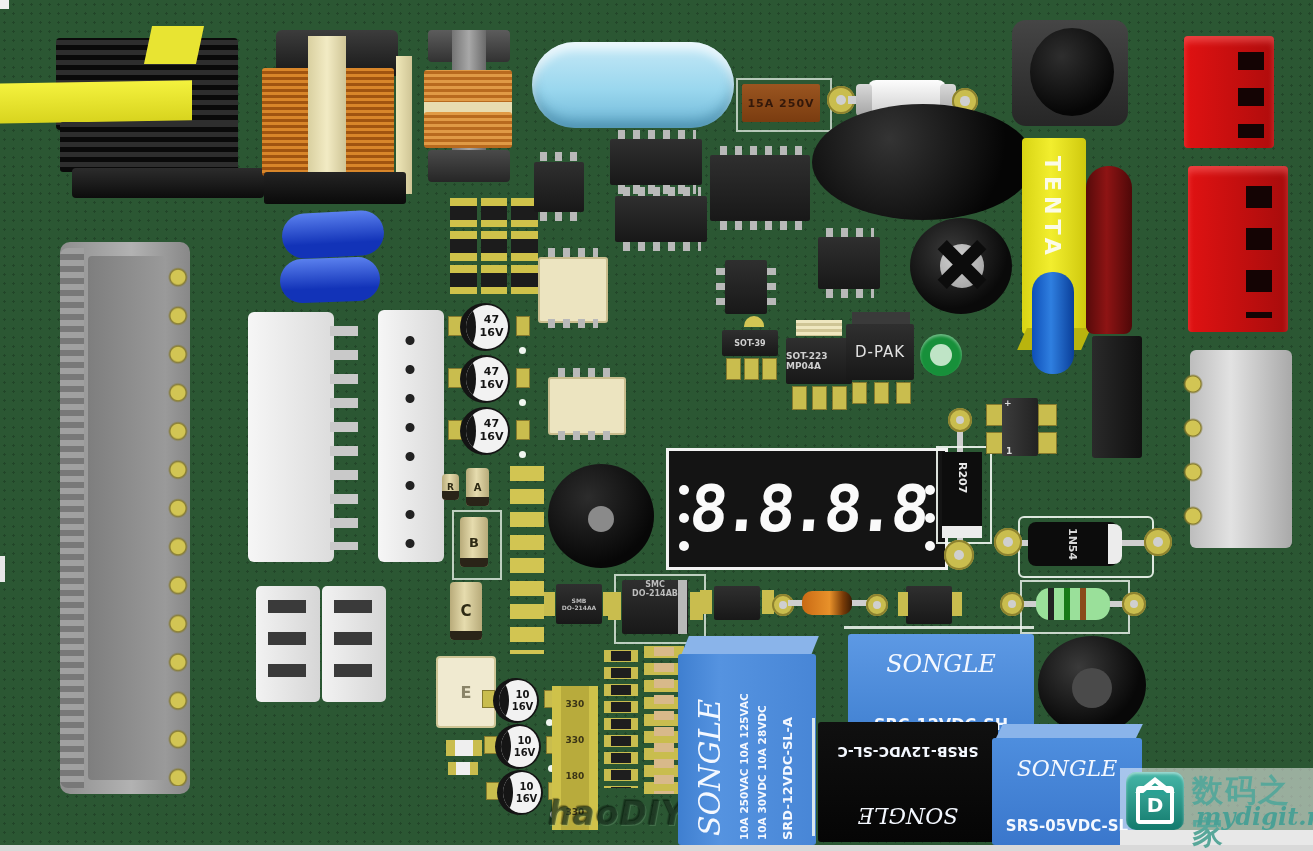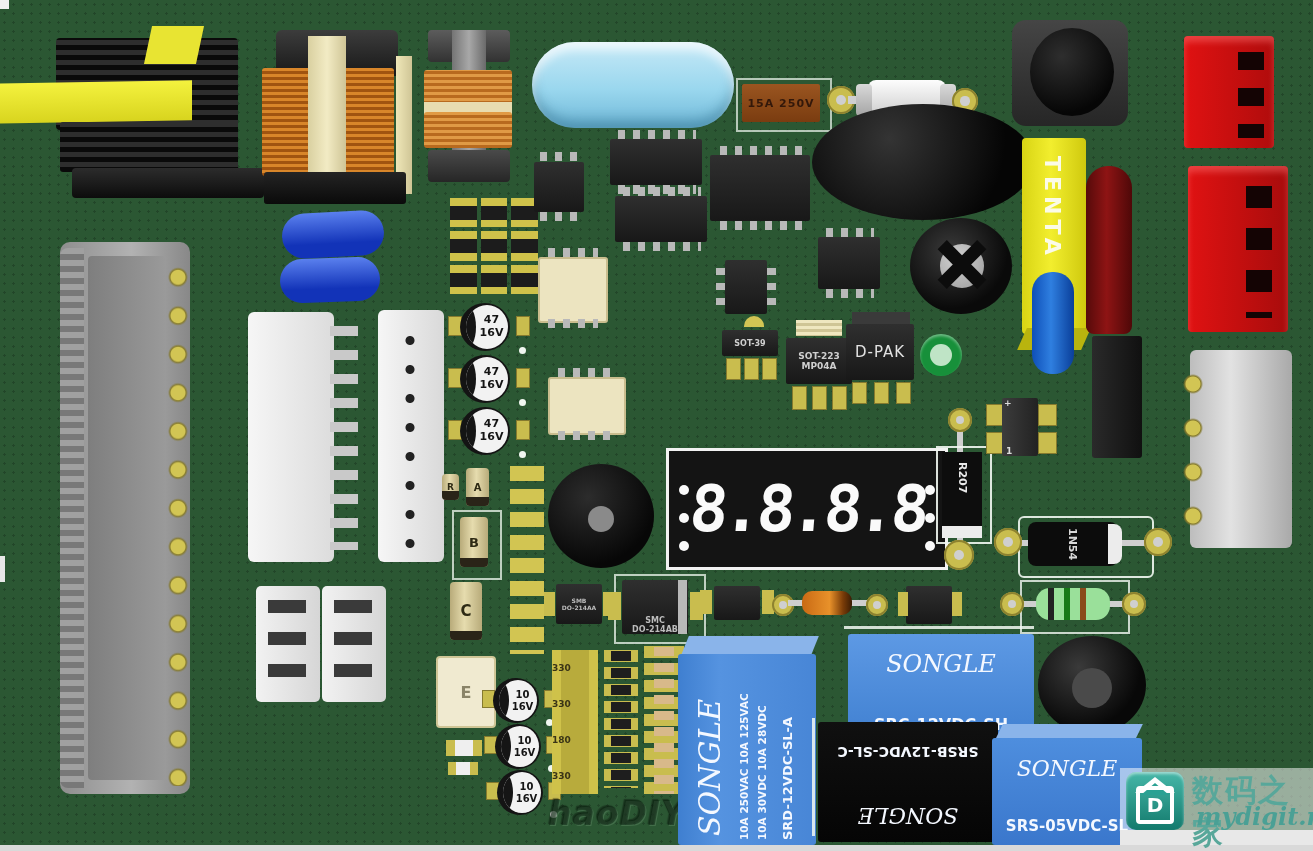--- a/index.html
+++ b/index.html
@@ -57,21 +57,21 @@
   #wm-logo .dbox{position:relative;width:30px;height:30px;margin-bottom:6px;border:4px solid #fff;border-radius:4px;
            display:flex;align-items:center;justify-content:center;font:700 20px "DejaVu Sans",sans-serif;color:#fff;}
   #wm-cn{font:700 31px "DejaVu Sans",sans-serif;color:#58a79a;letter-spacing:2px;}
   #wm-en{font:700 italic 24px "DejaVu Serif",serif;color:#4aa095;}
   
   .rescolA{background-image:repeating-linear-gradient(180deg,#d2c552 0 15px,transparent 15px 23px);}
   .rescolB{background-image:repeating-linear-gradient(180deg,transparent 0 2px,#c9bd4e 2px 14px,transparent 14px 17px);}
   .trncol{background-image:repeating-linear-gradient(180deg,transparent 0 3px,#1e1e1e 3px 13px,transparent 13px 17px);}
   .tancol{background-image:repeating-linear-gradient(180deg,transparent 0 3px,#d8b98a 3px 12px,transparent 12px 16px);}
   .rescode{position:absolute;width:46px;height:36px;background:linear-gradient(90deg,#cfc24a 0 9px,#b8ab3c 9px 37px,#cfc24a 37px 46px);
-           display:flex;align-items:center;justify-content:flex-start;font:700 9px "DejaVu Sans",sans-serif;color:#3a3416;}
+           display:flex;align-items:center;justify-content:center;font:700 9px "DejaVu Sans",sans-serif;color:#3a3416;margin-top:36px;}
   .rsq{background:repeating-linear-gradient(180deg,#140404 0 18px,transparent 18px 36px);}
   .rsq2{background:repeating-linear-gradient(180deg,#140404 0 22px,transparent 22px 42px);}
   .pcol{background-image:radial-gradient(circle 9px at 50% 50%,#d2c554 0 7px,#857a2e 8px,transparent 10px);
         background-size:100% 38.5px;}
   .pcol2{background-image:radial-gradient(circle 9px at 50% 50%,#d2c554 0 7px,#857a2e 8px,transparent 10px);
         background-size:100% 44px;}
   .holecol{background-image:radial-gradient(circle 5px at 50% 50%,#222 0 4px,transparent 5px);background-size:100% 29px;}
   .slotcol{background-image:repeating-linear-gradient(180deg,#3a3a3a 0 13px,transparent 13px 32px);}
   .melf{background:linear-gradient(90deg,#b8ab7a,#e6dcae 45%,#b8ab7a);border-radius:4px;display:flex;align-items:center;
         justify-content:center;font:700 13px "DejaVu Sans",sans-serif;color:#2e2a14;}
@@ -243,21 +243,21 @@
 
   <div class="c" style="left:744px;top:316px;width:20px;height:11px;border-radius:10px 10px 0 0;background:#d2c554"></div>
   <div class="c soic" style="left:722px;top:330px;width:56px;height:26px;display:flex;align-items:center;justify-content:center">
     <span style="font:700 8px 'DejaVu Sans',sans-serif;color:#cfcfcf">SOT-39</span>
   </div>
   <div class="pad c" style="left:726px;top:358px;width:13px;height:20px"></div>
   <div class="pad c" style="left:744px;top:358px;width:13px;height:20px"></div>
   <div class="pad c" style="left:762px;top:358px;width:13px;height:20px"></div>
 
   <div class="c" style="left:796px;top:320px;width:46px;height:16px;background:repeating-linear-gradient(180deg,#efe7c0 0 3px,#cfc596 3px 6px)"></div>
-  <div class="c soic" style="left:786px;top:338px;width:66px;height:46px;display:flex;flex-direction:column;align-items:center;justify-content:center">
+  <div class="c soic" style="left:786px;top:338px;width:66px;height:46px;display:flex;flex-direction:column;align-items:flex-start;justify-content:center">
     <span style="font:700 9px 'DejaVu Sans',sans-serif;color:#cfcfcf">SOT-223</span>
     <span style="font:700 9px 'DejaVu Sans',sans-serif;color:#cfcfcf">MP04A</span>
   </div>
   <div class="pad c" style="left:792px;top:386px;width:13px;height:22px"></div>
   <div class="pad c" style="left:812px;top:386px;width:13px;height:22px"></div>
   <div class="pad c" style="left:832px;top:386px;width:13px;height:22px"></div>
 
   <div class="c" style="left:852px;top:312px;width:58px;height:12px;background:#3a3a3a"></div>
   <div class="c soic" style="left:846px;top:324px;width:68px;height:56px;display:flex;align-items:center;justify-content:center">
     <span style="font:400 15px 'DejaVu Sans',sans-serif;color:#e2e2e2;letter-spacing:1px">D-PAK</span>
@@ -290,21 +290,21 @@
 
   <div class="c" style="left:544px;top:592px;width:11px;height:24px;background:#c9bd4e"></div>
   <div class="c soic" style="left:556px;top:584px;width:46px;height:40px;display:flex;flex-direction:column;align-items:center;justify-content:center">
     <span style="font:700 6px 'DejaVu Sans',sans-serif;color:#bdbdbd">SMB</span>
     <span style="font:700 6px 'DejaVu Sans',sans-serif;color:#bdbdbd">DO-214AA</span>
   </div>
   <div class="c" style="left:603px;top:592px;width:11px;height:24px;background:#c9bd4e"></div>
 
   <div class="c sk" style="left:614px;top:574px;width:88px;height:66px;border-color:rgba(242,248,242,.75)"></div>
   <div class="c" style="left:608px;top:592px;width:13px;height:28px;background:#c9bd4e"></div>
-  <div class="c soic" style="left:622px;top:580px;width:66px;height:54px;display:flex;flex-direction:column;align-items:center;justify-content:flex-end">
+  <div class="c soic" style="left:622px;top:580px;width:66px;height:54px;display:flex;flex-direction:column;align-items:center;justify-content:flex-start">
     <span style="font:700 8px 'DejaVu Sans',sans-serif;color:#bdbdbd">SMC</span>
     <span style="font:700 8px 'DejaVu Sans',sans-serif;color:#bdbdbd">DO-214AB</span>
   </div>
   <div class="c" style="left:678px;top:580px;width:9px;height:54px;background:#b9b9b9"></div>
   <div class="c" style="left:690px;top:592px;width:13px;height:28px;background:#c9bd4e"></div>
 
   <div class="c" style="left:700px;top:590px;width:12px;height:24px;background:#c9bd4e"></div>
   <div class="c soic" style="left:714px;top:586px;width:46px;height:34px"></div>
   <div class="c" style="left:762px;top:590px;width:12px;height:24px;background:#c9bd4e"></div>
 

